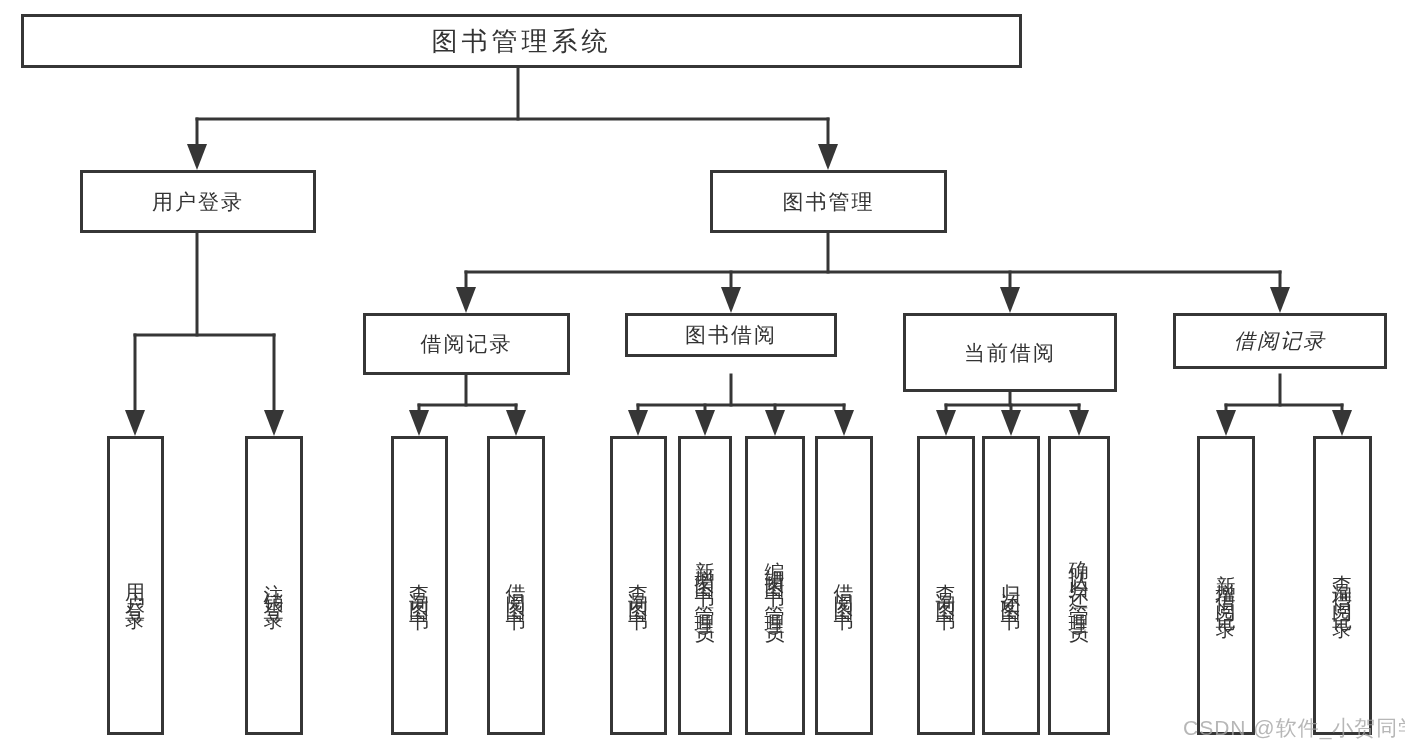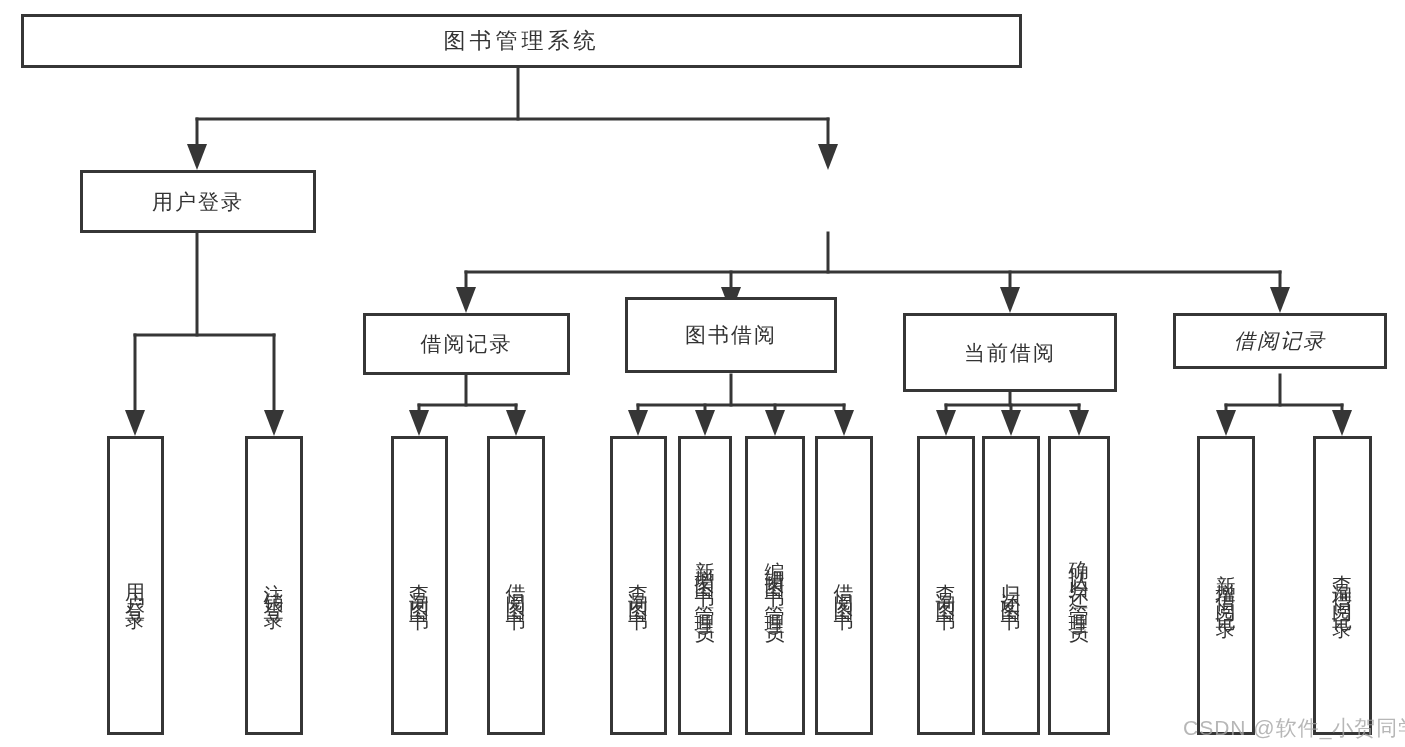--- a/index.html
+++ b/index.html
@@ -19,21 +19,21 @@
     background: #ffffff;
     border: 3px solid #363636;
     display: flex;
     align-items: center;
     justify-content: center;
     z-index: 2;
     font-size: 21px;
     letter-spacing: 2px;
     white-space: nowrap;
   }
-  .node.root { font-size: 22px; letter-spacing: 4px; }
+  .node.root { font-size: 26px; letter-spacing: 4px; }
   .leaf {
     position: absolute;
     box-sizing: border-box;
     background: #ffffff;
     border: 3px solid #363636;
     display: flex;
     align-items: center;
     justify-content: center;
     z-index: 2;
     top: 436px;
@@ -133,23 +133,24 @@
       <line x1="1226" y1="405" x2="1226" y2="416"></line>
       <polygon points="1216,410 1236,410 1226,436" stroke="none"></polygon>
       <line x1="1342" y1="405" x2="1342" y2="416"></line>
       <polygon points="1332,410 1352,410 1342,436" stroke="none"></polygon>
     </g>
   </svg>
 
   <div class="node root" style="left:21px; top:14px; width:1001px; height:54px;">图书管理系统</div>
 
   <div class="node" style="left:80px; top:170px; width:236px; height:63px;">用户登录</div>
+  <div class="node" style="left:710px; top:170px; width:237px; height:63px;">图书管理</div>
 
   <div class="node" style="left:363px; top:313px; width:207px; height:62px;">借阅记录</div>
-  <div class="node" style="left:625px; top:297px; width:212px; height:76px;">图书借阅</div>
+  <div class="node" style="left:625px; top:313px; width:212px; height:44px;">图书借阅</div>
   <div class="node" style="left:903px; top:313px; width:214px; height:79px;">当前借阅</div>
   <div class="node" style="left:1173px; top:313px; width:214px; height:56px;font-style:italic;">借阅记录</div>
 
   <div class="leaf" style="left:107px; width:57px;">
     <span class="vtext">用户登录</span>
   </div>
   <div class="leaf" style="left:245px; width:58px;">
     <span class="vtext">注销登录</span>
   </div>
 

